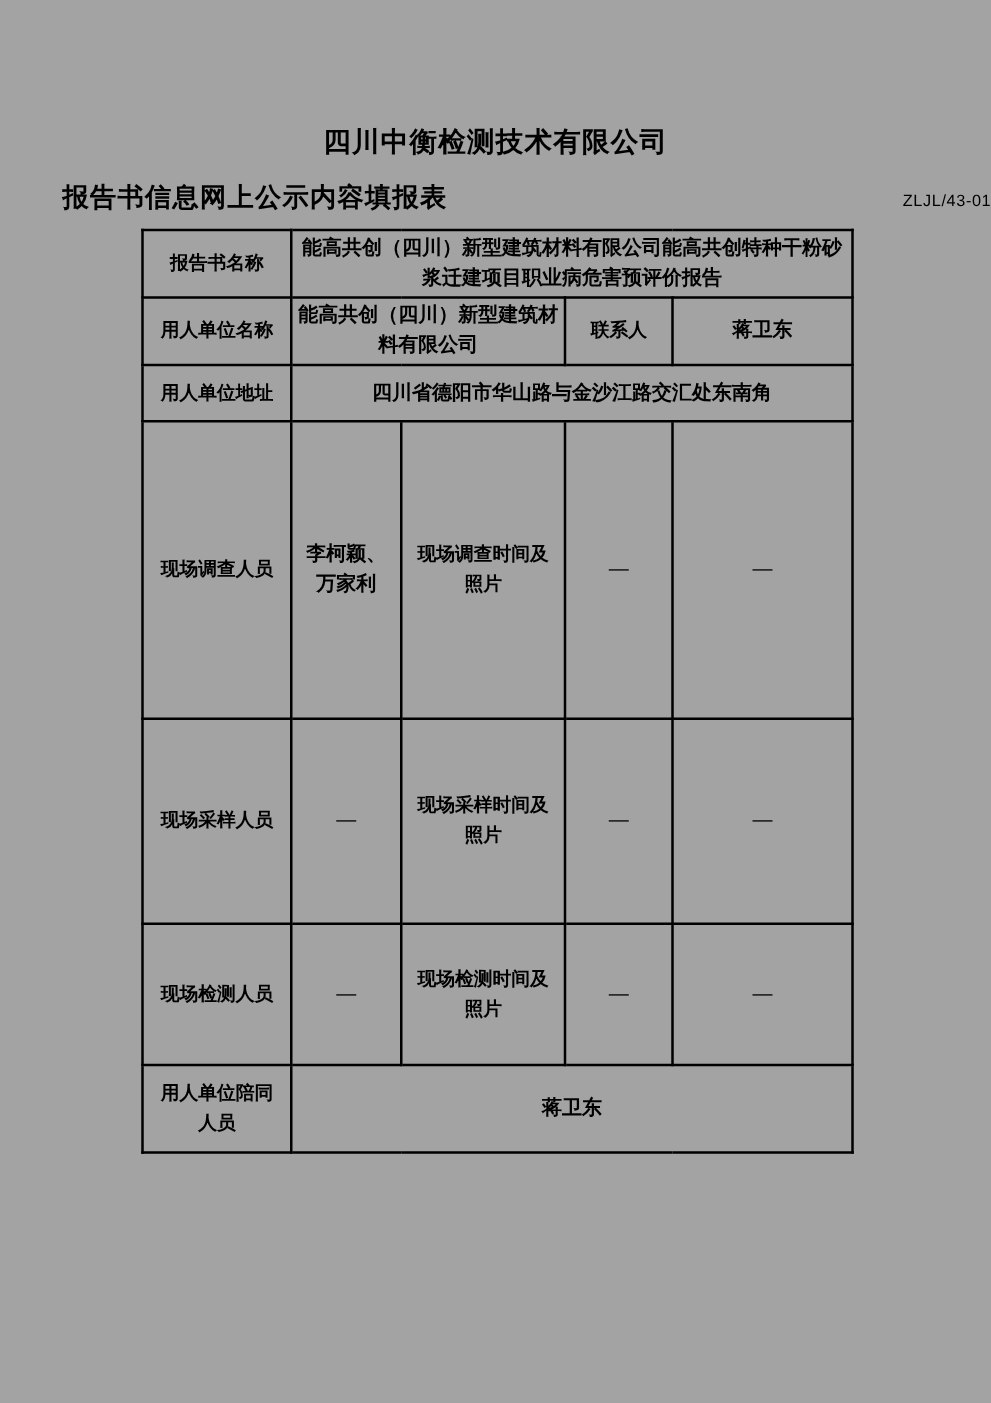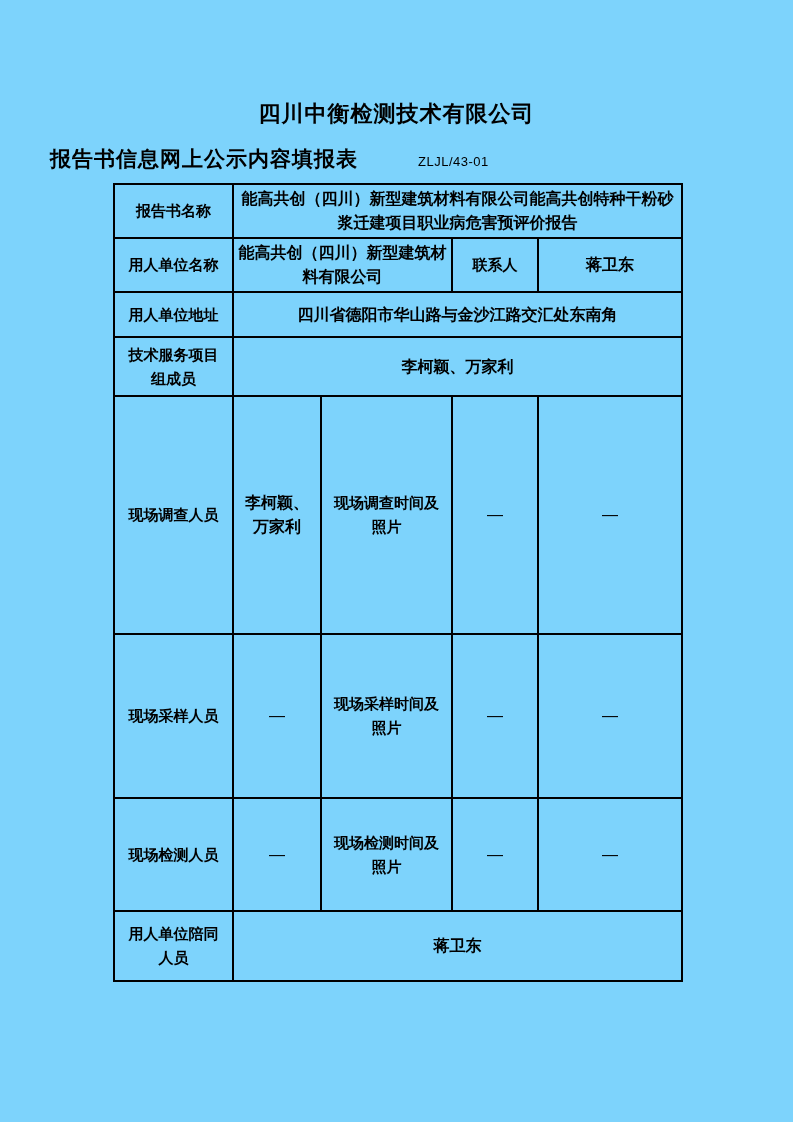--- a/index.html
+++ b/index.html
@@ -8,34 +8,34 @@
     height: 1122px;
     background: #ffffff;
     color: #000000;
     font-family: "Liberation Sans", sans-serif;
     overflow: hidden;
   }
   .page {
     position: relative;
     width: 793px;
     height: 1122px;
-    background: #7dd3fc;
+    background: #a3a3a3;
   }
   .company-title {
     padding-top: 100px;
     text-align: center;
     font-size: 22px;
     font-weight: bold;
     line-height: 28px;
     letter-spacing: 1px;
   }
   .subtitle-row {
     margin-top: 18px;
     display: flex;
-    justify-content: flex-start;
+    justify-content: space-between;
     align-items: baseline;
     gap: 60px;
     padding-left: 50px;
   }
   .form-title {
     font-size: 21px;
     font-weight: bold;
     line-height: 25px;
     letter-spacing: 1px;
   }
@@ -105,25 +105,20 @@
 料有限公司</td>
       <td class="label">联系人</td>
       <td class="value">蒋卫东</td>
     </tr>
 
     <tr style="height:45px">
       <td class="label">用人单位地址</td>
       <td class="value" colspan="4">四川省德阳市华山路与金沙江路交汇处东南角</td>
     </tr>
 
-    <tr style="height:59px">
-      <td class="label">技术服务项目
-组成员</td>
-      <td class="value" colspan="4">李柯颖、万家利</td>
-    </tr>
 
     <tr style="height:238px">
       <td class="label">现场调查人员</td>
       <td class="value">李柯颖、
 万家利</td>
       <td class="label">现场调查时间及
 照片</td>
       <td class="dash">—</td>
       <td class="dash">—</td>
     </tr>

